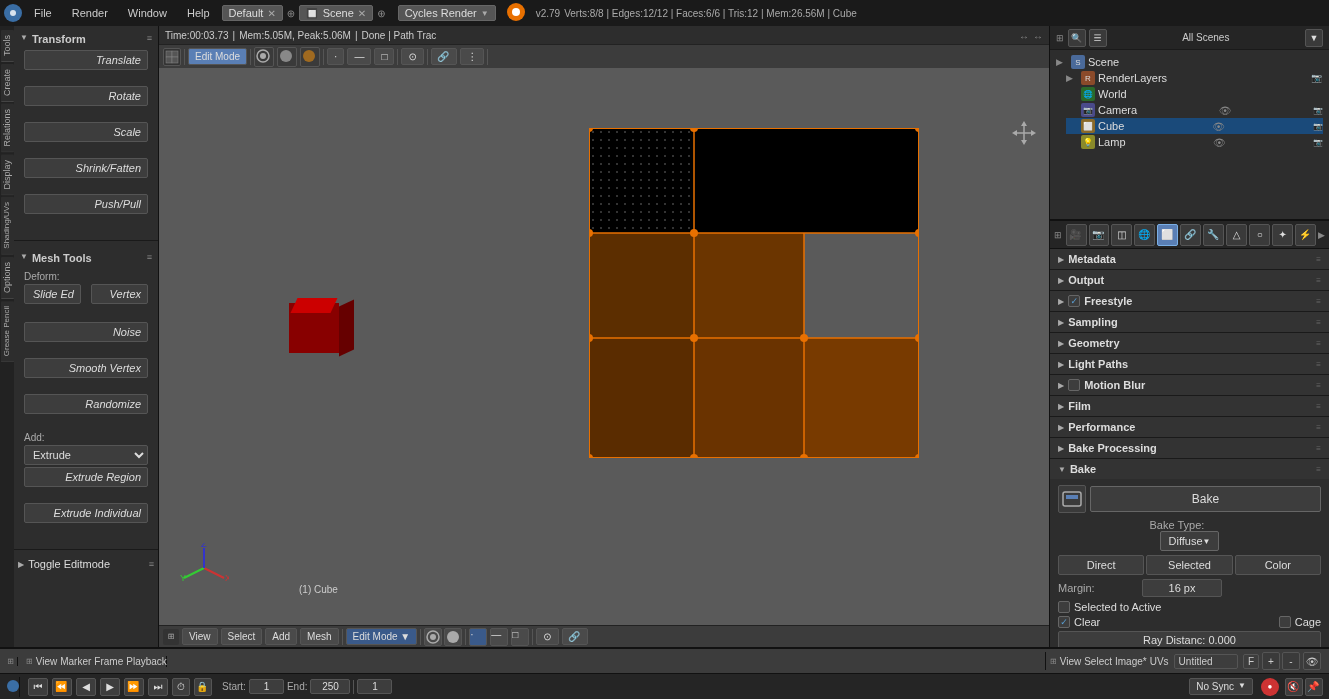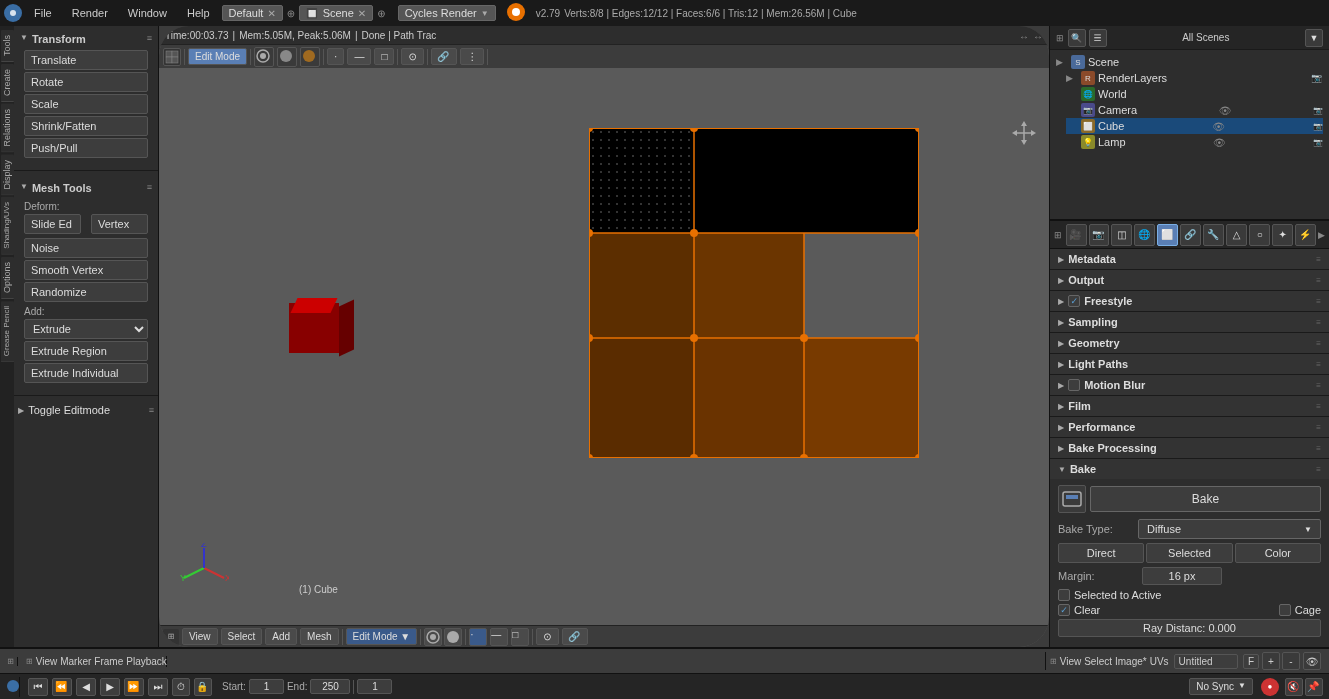--- a/index.html
+++ b/index.html
@@ -50,22 +50,23 @@
     .triangle { font-size: 8px; color: #aaa; }
     .panel-btn {
       background: #3d3d3d;
       border: 1px solid #555;
       color: #ddd;
       border-radius: 2px;
       padding: 3px 6px;
       cursor: pointer;
       font-size: 11px;
       width: 100%;
-      text-align: left;
-      margin-bottom: 2px;
+      text-align: right;
+      margin-bottom: 16px;
+      font-style: italic;
     }
     .panel-btn-row {
       display: flex;
       gap: 10px;
       margin-bottom: 2px;
     }
     .panel-btn-row .panel-btn {
       width: auto;
       flex: 1;
     }
@@ -257,20 +258,21 @@
       border-radius: 2px;
       cursor: pointer;
       width: 100%;
       text-align: center;
       margin-bottom: 6px;
     }
     .bake-type-row {
       display: flex;
       align-items: center;
       margin-bottom: 4px;
+      flex-direction: column;
     }
     .bake-type-label {
       color: #aaa;
       font-size: 11px;
       width: 80px;
     }
     .bake-type-dropdown {
       background: #3d3d3d;
       border: 1px solid #666;
       color: #ddd;
@@ -403,21 +405,20 @@
       width: 145px;
       background: #2d2d2d;
       border-right: 1px solid #111;
       overflow-y: auto;
     }
     .main-center {
       flex: 1;
       background: #5a5a5a;
       position: relative;
       overflow: hidden;
-      border-radius: 30px;
     }
     .main-right {
       width: 280px;
       background: #2d2d2d;
       border-left: 1px solid #111;
       overflow-y: auto;
       display: flex;
       flex-direction: column;
     }
 

